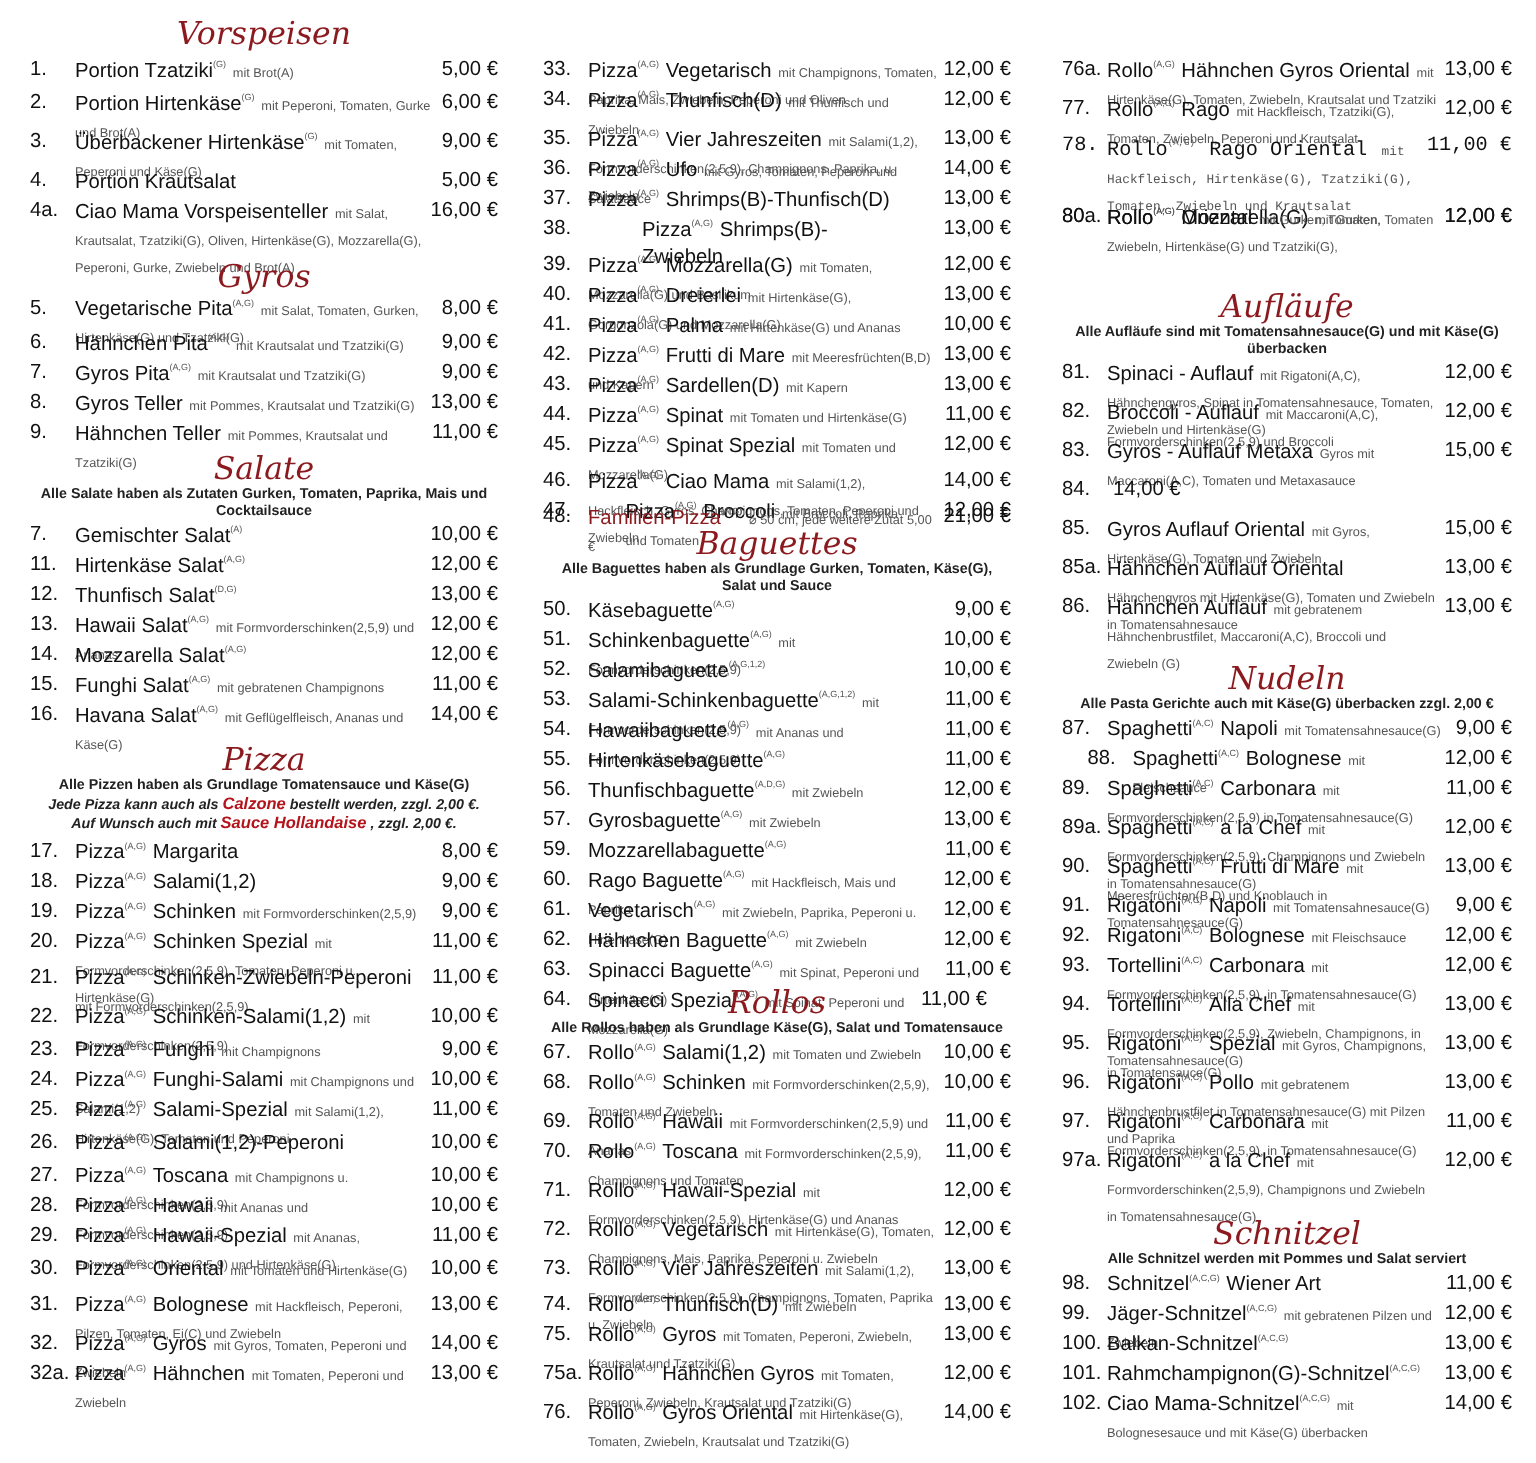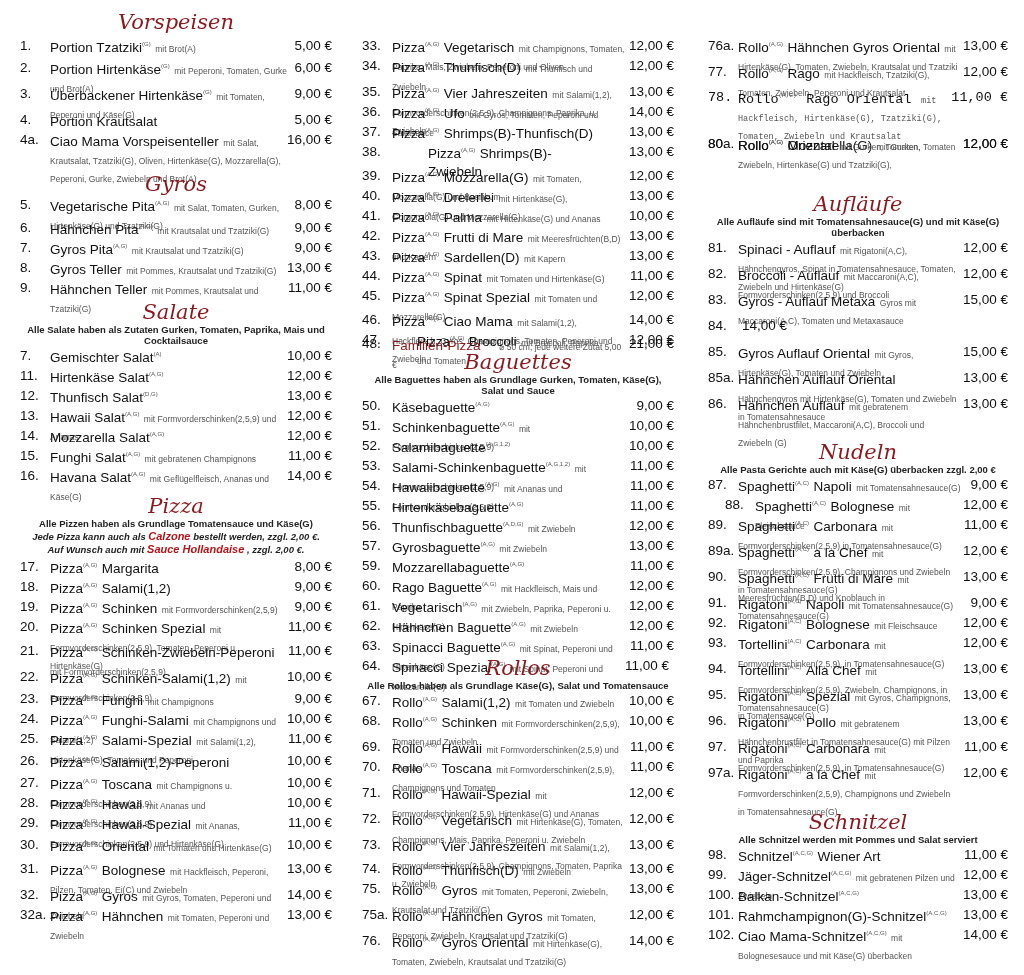--- a/index.html
+++ b/index.html
@@ -500,21 +500,21 @@
           </div>
           <div class="price">12,00 €</div>
         </div>
         <div class="item" style="position: absolute; top: 240px; left: 0px; right: 0px;">
           <div class="num">63.</div>
           <div class="body">
             <div><span class="name">Spinacci Baguette</span><span class="sup">(A,G)</span> <span class="desc">mit Spinat, Peperoni und Hirtenkäse(G)</span></div>
           </div>
           <div class="price">11,00 €</div>
         </div>
-        <div class="item" style="position: absolute; top: 260px; left: 0px; right: 5px;">
+        <div class="item" style="position: absolute; top: 260px; left: 0px; right: 16px;">
           <div class="num">64.</div>
           <div class="body">
             <div><span class="name">Spinacci Spezial</span><span class="sup">(A,G)</span> <span class="desc">mit Spinat, Peperoni und Mozzarella(G)</span></div>
           </div>
           <div class="price">11,00 €</div>
         </div>
       </div>
     </div>
     <div style="position: absolute; top: 656px; left: 0px; right: 0px;">
       <div class="sec-title">Rollos</div>

